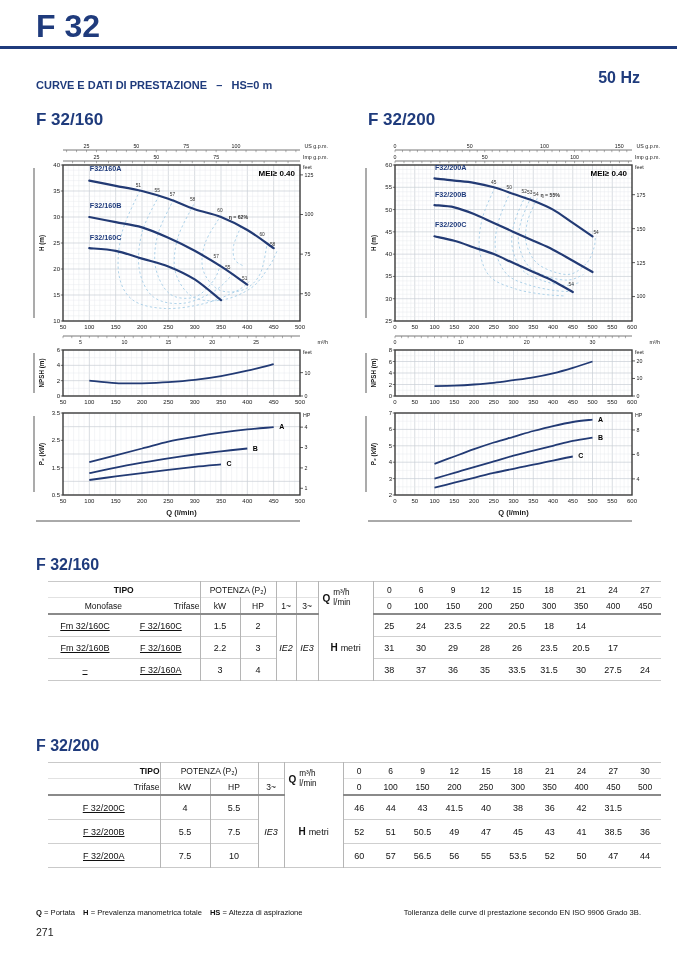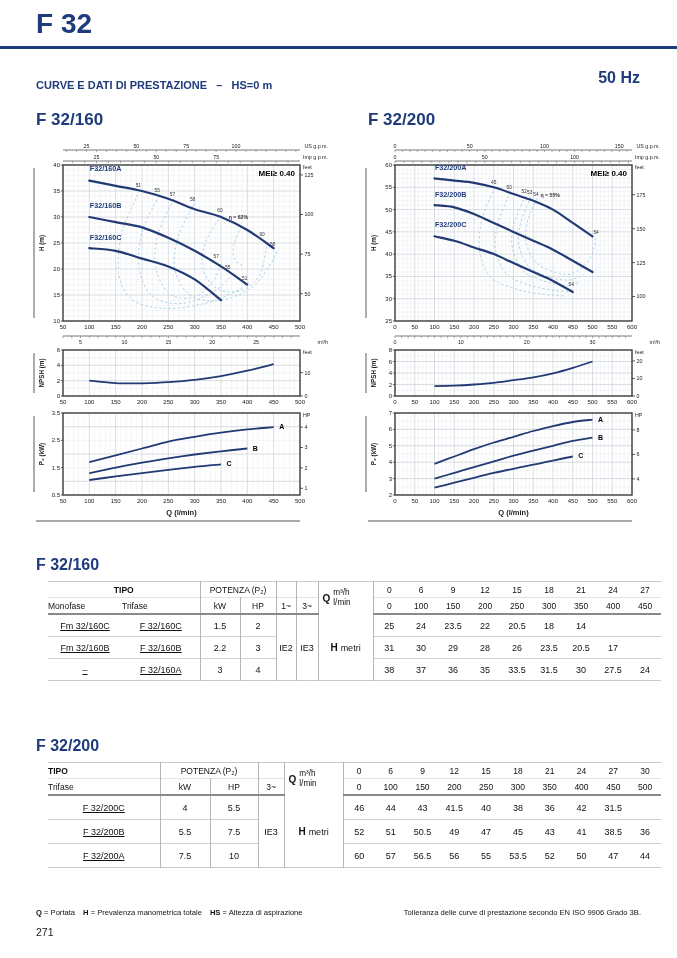--- a/index.html
+++ b/index.html
@@ -1,19 +1,19 @@
 <!DOCTYPE html>
 <html><head>
 <meta charset="utf-8">
 <style>
   html,body{margin:0;padding:0;background:#888;}
   .page{position:relative;width:677px;height:958px;background:#ffffff;overflow:hidden;
         font-family:"Liberation Sans","DejaVu Sans",sans-serif;color:#111;}
   .abs{position:absolute;}
-  .model{left:36px;top:8px;font-size:28px;font-weight:bold;color:#1f3b7c;letter-spacing:0px;}
+  .model{left:36px;top:8px;font-size:32px;font-weight:bold;color:#1f3b7c;letter-spacing:0px;}
   .rule{left:0;top:46px;width:677px;height:3px;background:#1f3b7c;}
   .subtitle{left:36px;top:79px;font-size:11px;font-weight:bold;color:#1f3b7c;white-space:pre;text-align:center;}
   .freq{right:37px;top:69px;font-size:16px;font-weight:bold;color:#1f3b7c;}
   .sec-title{font-size:17px;font-weight:bold;color:#1f3b7c;}
   .sec-160{left:36px;top:110px;} .sec-200{left:368px;top:110px;}
   .chart{left:28px;top:137px;width:312px;height:398px;}
   #chart1{left:360px;}
   .tbl-title{font-size:16px;font-weight:bold;color:#1f3b7c;}
   .tt160{left:36px;top:556px;} .tt200{left:36px;top:737px;}
   .tbl-wrap{left:48px;width:613px;}
@@ -22,24 +22,24 @@
            border-top:1px solid #c9c9c9;border-bottom:1px solid #c9c9c9;}
   table.dt th,table.dt td{padding:0;font-weight:normal;}
   table.dt .vr{border-right:1px solid #b5b5b5;}
   table.dt thead th{font-size:8.5px;height:15px;vertical-align:middle;}
   table.dt thead tr.r2 th{border-top:1px solid #e2e2e2;border-bottom:2px solid #8a8a8a;}
   table.dt thead th.qh{border-top:none;}
   table.dt tbody td{font-size:9px;text-align:center;vertical-align:middle;}
   table.t160 tbody td{height:21px;} table.t200 tbody td{height:23px;}
   table.dt tbody tr+tr td{border-top:1px solid #cfcfcf;}
   .b{font-weight:bold;}
-  th.hl,td.hl{text-align:left;padding-left:3px;}
+  th.hl,td.hl{text-align:right;padding-left:3px;}
   th.hc{text-align:center;}
   td.name{font-weight:bold;font-size:8.5px;text-align:left;padding-left:3px;text-decoration:underline;}
-  td.ie{font-weight:bold;font-size:7.5px;}
+  td.ie{font-weight:bold;font-size:7.5px;font-style:italic;}
   .qcell{display:flex;align-items:center;justify-content:flex-start;padding-left:4px;}
   .qcell .qb{font-weight:bold;font-size:10px;margin-right:3px;}
   .qstack{display:flex;flex-direction:column;line-height:1.25;font-size:8.2px;text-align:left;}
   .hmetri .hb{font-weight:bold;font-size:10px;margin-right:3px;}
   .hmetri{font-size:9px;}
   th.mh{font-size:8.5px;font-weight:normal;}
   th.lm{font-size:9px;font-weight:bold;}
   .fn{left:36px;top:908px;width:605px;display:flex;justify-content:space-between;font-size:7.6px;color:#111;}
   .fn .seg{margin-right:8px;}
   .pagenum{left:36px;top:926px;font-size:10.5px;color:#222;}

